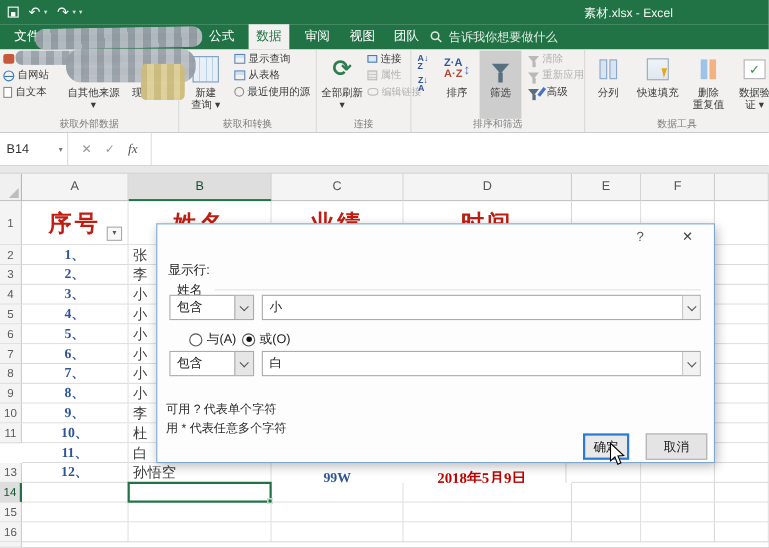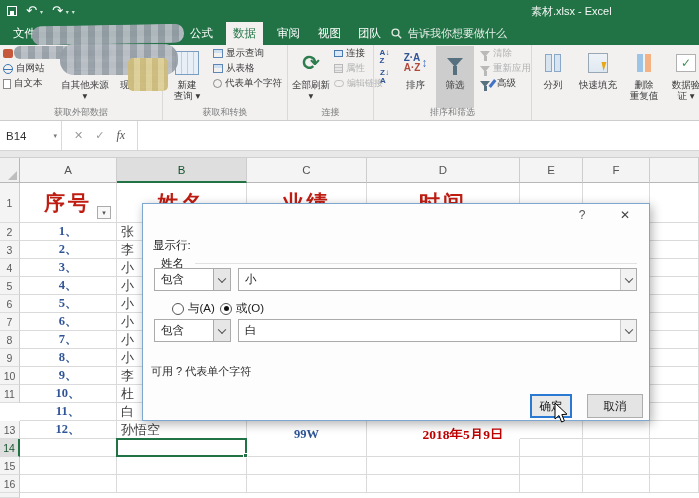--- a/index.html
+++ b/index.html
@@ -193,21 +193,21 @@
         <div class="sbtn">
             <span class="ico tbl-ico"></span>
             <span>显示查询</span>
           </div>
         <div class="sbtn">
             <span class="ico tbl-ico"></span>
             <span>从表格</span>
           </div>
         <div class="sbtn">
             <span class="ico clock-ico"></span>
-            <span>代表单个字符</span>
+            <span>最近使用的源</span>
           </div>
       </div>
       <div class="glabel">获取和转换</div>
     </div>
 
     <div class="rgroup" style="left:288px;width:86px">
       <div class="lbtn" style="left:2px;width:42px">
         <span class="lico">
             <span class="refresh-ico">⟳</span>
           </span>
@@ -302,20 +302,21 @@
         <span class="t1">删除</span>
         <span class="t2">重复值</span>
       </div>
       <div class="lbtn" style="left:134px;width:40px">
         <span class="lico">
             <span class="dv-ico">✓</span>
           </span>
         <span class="t1">数据验</span>
         <span class="t2"><span>证</span> <span>▾</span></span>
       </div>
+      <div class="glabel">数据工具</div>
     </div>
   </div>
 
   <div class="censor" style="left:32px;top:25px;width:152px;height:19px;transform:rotate(-1deg)"></div>
   <div class="censor" style="left:14px;top:46px;width:98px;height:13px;border-radius:6px"></div>
   <div class="censor" style="left:60px;top:44px;width:118px;height:31px;border-radius:14px"></div>
   <div class="censor yellow" style="left:128px;top:58px;width:40px;height:33px;border-radius:5px"></div>
 
   <div class="fbar">
     <div class="namebox">
@@ -433,21 +434,21 @@
       <div class="cell name-cell" style="left: 117px; width: 130px; top: 403px; height: 18px;">白</div>
       <div class="cell" style="left: 247px; width: 120px; top: 403px; height: 18px;"></div>
       <div class="cell" style="left: 367px; width: 153px; top: 403px; height: 18px;"></div>
       <div class="cell" style="left: 520px; width: 63px; top: 403px; height: 18px;"></div>
       <div class="cell" style="left: 583px; width: 67px; top: 403px; height: 18px;"></div>
       <div class="cell" style="left: 650px; width: 49px; top: 403px; height: 18px;"></div>
       <div class="rowhdr" style="top: 421px; height: 18px;">13</div>
       <div class="cell blue-num" style="left: 20px; width: 97px; top: 421px; height: 18px;">12、</div>
       <div class="cell name-cell" style="left: 117px; width: 130px; top: 421px; height: 18px;">孙悟空</div>
       <div class="cell blue-num" style="left: 247px; width: 120px; top: 421px; height: 28px;">99W</div>
-      <div class="cell red-val" style="left: 387px; width: 153px; top: 421px; height: 28px;">2018年5月9日</div>
+      <div class="cell red-val" style="left: 362px; width: 153px; top: 421px; height: 28px;">2018年5月9日</div>
       <div class="cell" style="left: 520px; width: 63px; top: 421px; height: 18px;"></div>
       <div class="cell" style="left: 583px; width: 67px; top: 421px; height: 18px;"></div>
       <div class="cell" style="left: 650px; width: 49px; top: 421px; height: 18px;"></div>
       <div class="rowhdr sel" style="top: 439px; height: 18px;">14</div>
       <div class="cell" style="left: 20px; width: 97px; top: 439px; height: 18px;"></div>
       <div class="cell name-cell" style="left: 117px; width: 130px; top: 439px; height: 18px;"></div>
       <div class="cell" style="left: 247px; width: 120px; top: 439px; height: 18px;"></div>
       <div class="cell" style="left: 367px; width: 153px; top: 439px; height: 18px;"></div>
       <div class="cell" style="left: 520px; width: 63px; top: 439px; height: 18px;"></div>
       <div class="cell" style="left: 583px; width: 67px; top: 439px; height: 18px;"></div>
@@ -504,20 +505,21 @@
     <div class="combo" style="left:11px;top:115px">
       <span class="ctext">包含</span>
       <span class="cbtn chev"></span>
     </div>
     <div class="vfield" style="top:115px">
       <span class="vtext">白</span>
       <span class="cbtn chev"></span>
     </div>
 
     <div class="hint" style="top:160px">可用 ? 代表单个字符</div>
+    <div class="hint" style="top:178px">用 * 代表任意多个字符</div>
 
     <div class="dbtn focus" style="left:387px;top:190px;width:42px">确定</div>
     <div class="dbtn" style="left:444px;top:190px;width:56px">取消</div>
   </div>
 
   <svg class="cursor" style="left:554px;top:402px" width="16" height="22" viewBox="0 0 16 22">
     <path d="M1,1 L1,17 L5,13.5 L7.6,20 L10.4,18.8 L7.8,12.6 L13,12.2 Z" fill="#fff" stroke="#000" stroke-width="1"></path>
   </svg>
 
 </div>

